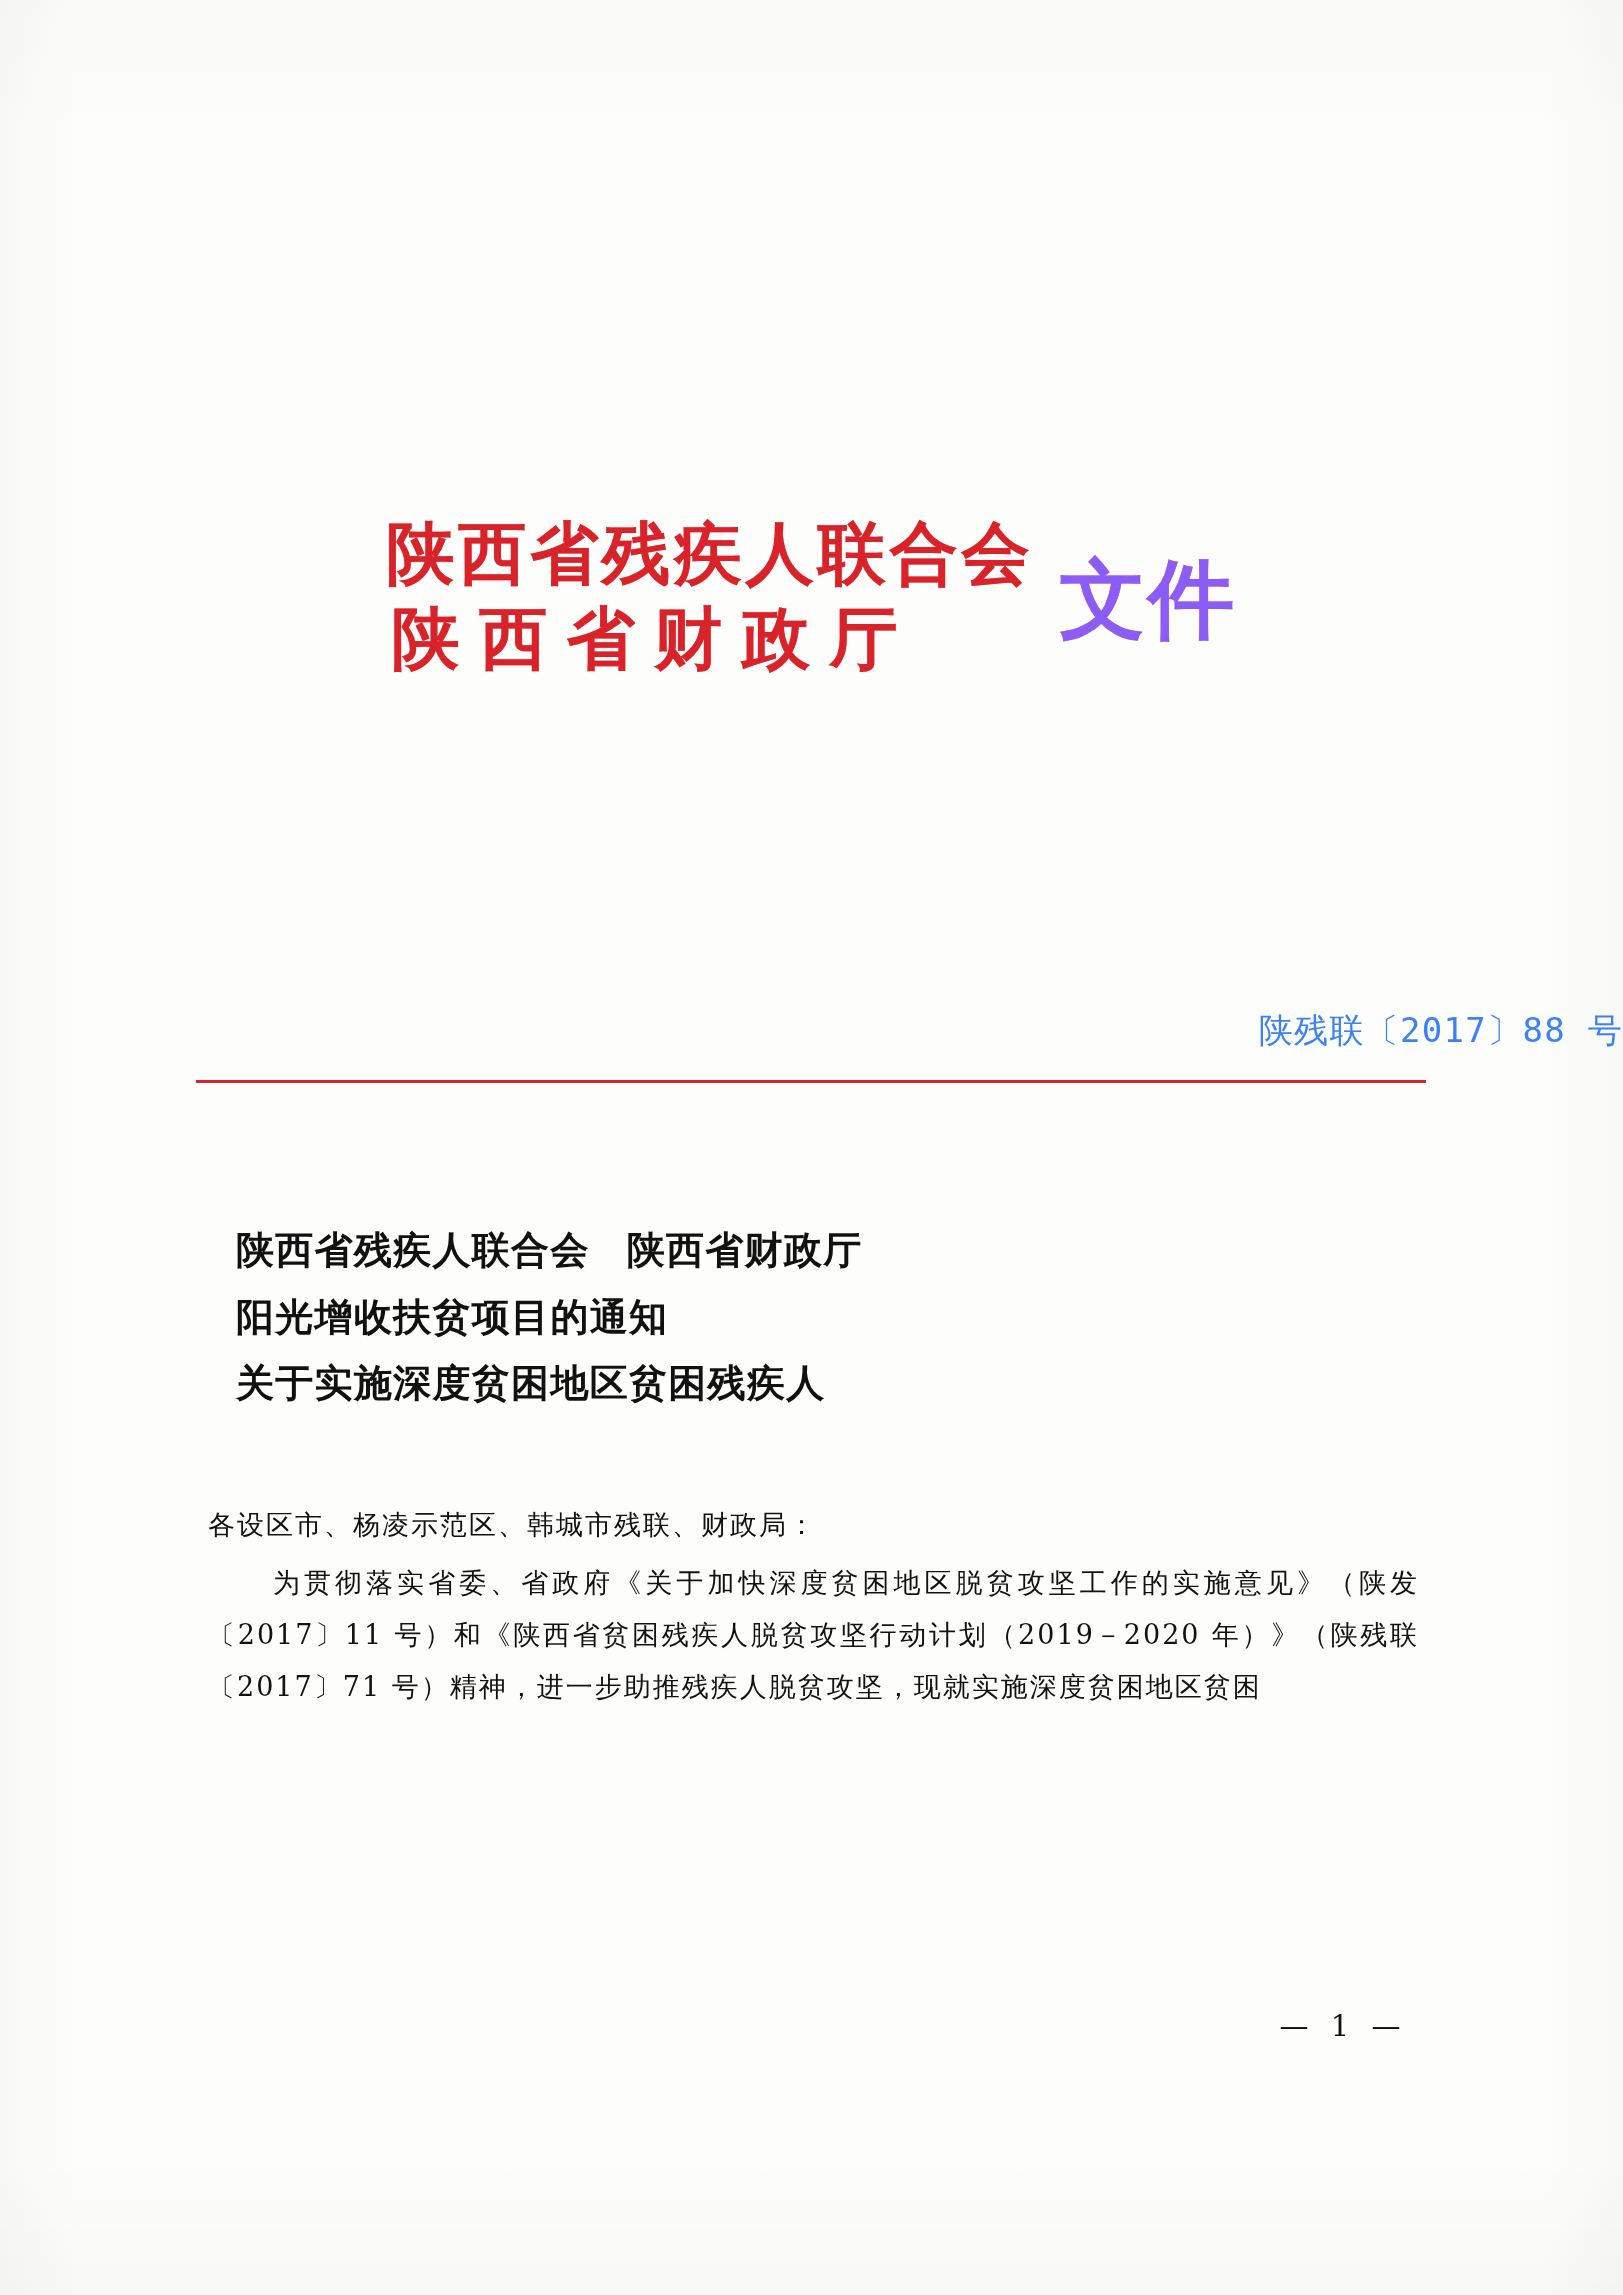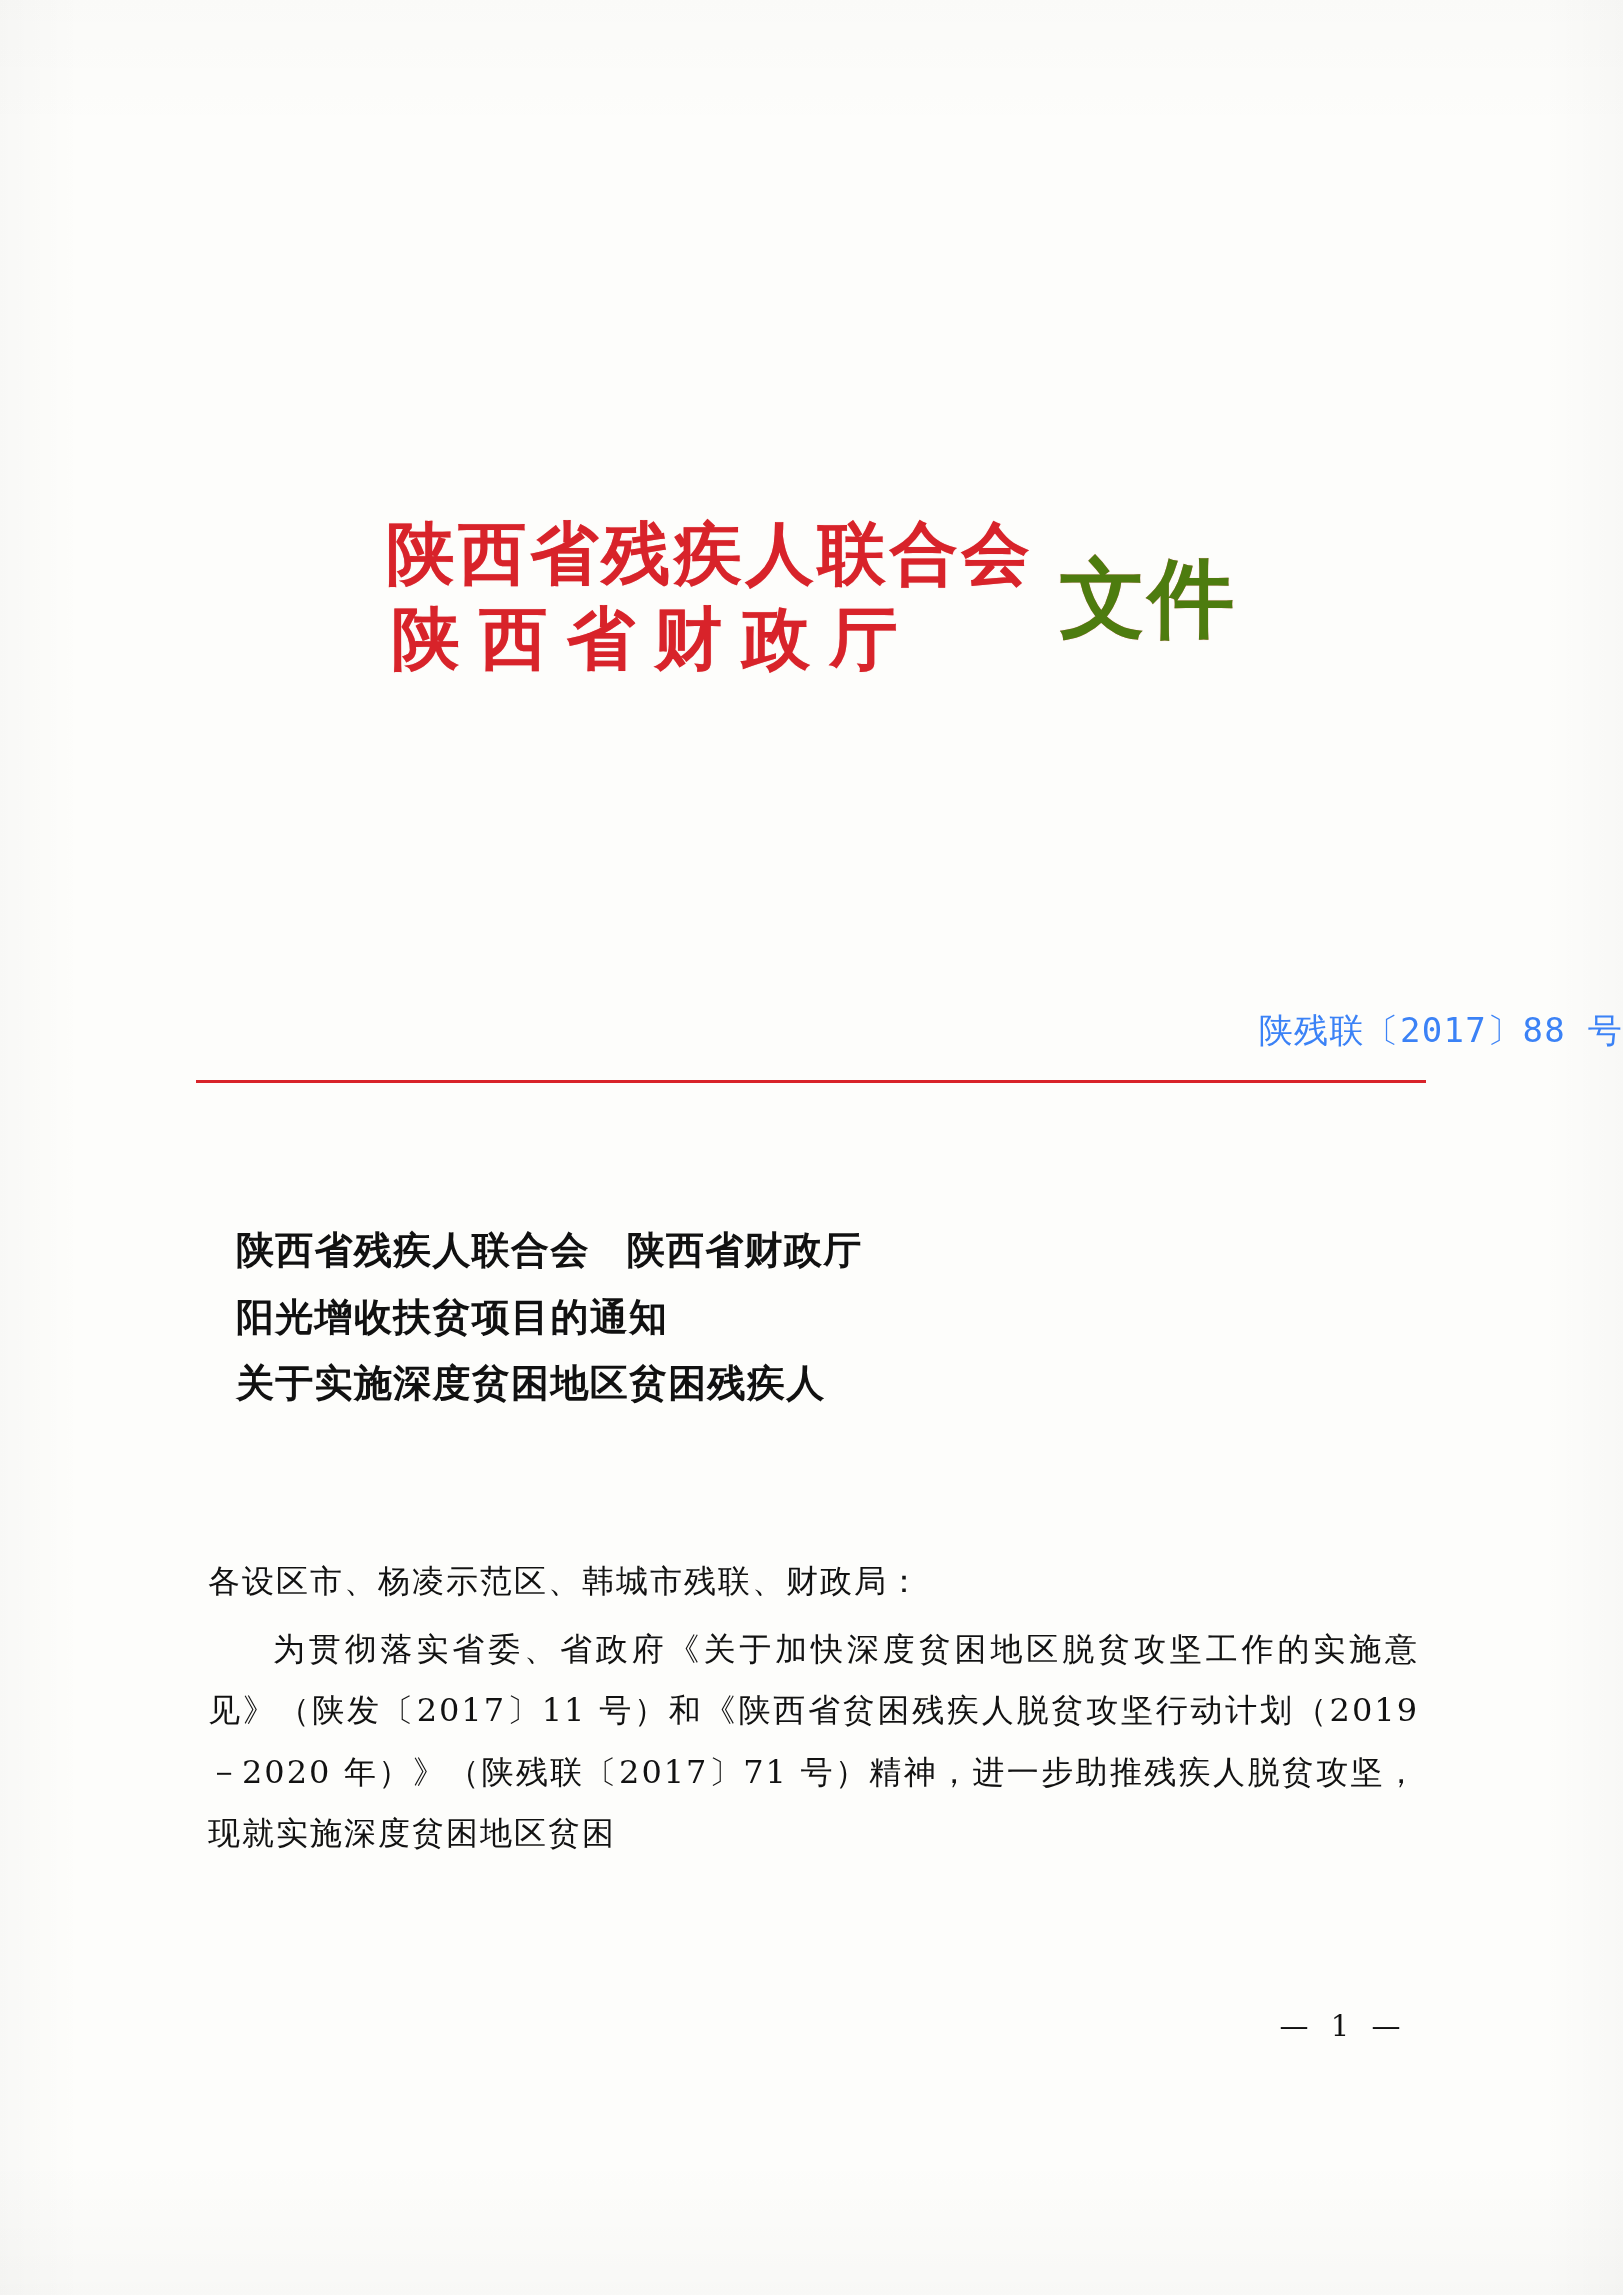--- a/index.html
+++ b/index.html
@@ -54,22 +54,22 @@
     line-height: 1.08;
     letter-spacing: 3.9px;
     white-space: nowrap;
     text-shadow: 0 0 0.7px rgba(216,35,42,0.6);
   }
   .lh-line.spaced {
     letter-spacing: 19.6px;
     padding-left: 5.2px;
   }
   .lh-wenjian {
-    color: #4d7c0f;
-    font-family: Liberation Serif, serif;
+    color: #8b5cf6;
+    font-family: Liberation Sans, sans-serif;
     font-weight: bold;
     font-size: 86px;
     line-height: 1;
     letter-spacing: 2.6px;
     white-space: nowrap;
     margin-top: 5px;
     text-shadow: 0 0 0.7px rgba(216,35,42,0.6);
   }
 
   .docnum {
@@ -105,23 +105,23 @@
     color: #111;
     letter-spacing: 1.3px;
   }
   .title-line { white-space: nowrap; }
   .title-line .gap { display: inline-block; width: 37px; }
 
   .body {
     position: absolute;
     left: 208px;
     width: 1211px;
-    top: 1551px;
+    top: 1499px;
     font-family: "DejaVu Serif", "Liberation Serif", serif;
-    font-size: 32px;
+    font-size: 27px;
     line-height: 1.92;
     color: #121212;
     letter-spacing: 2px;
     text-align: justify;
   }
   .salutation { margin: 0 0 6.5px 0; }
   .para {
     margin: 0;
     text-indent: 65px;
     text-align: justify;

